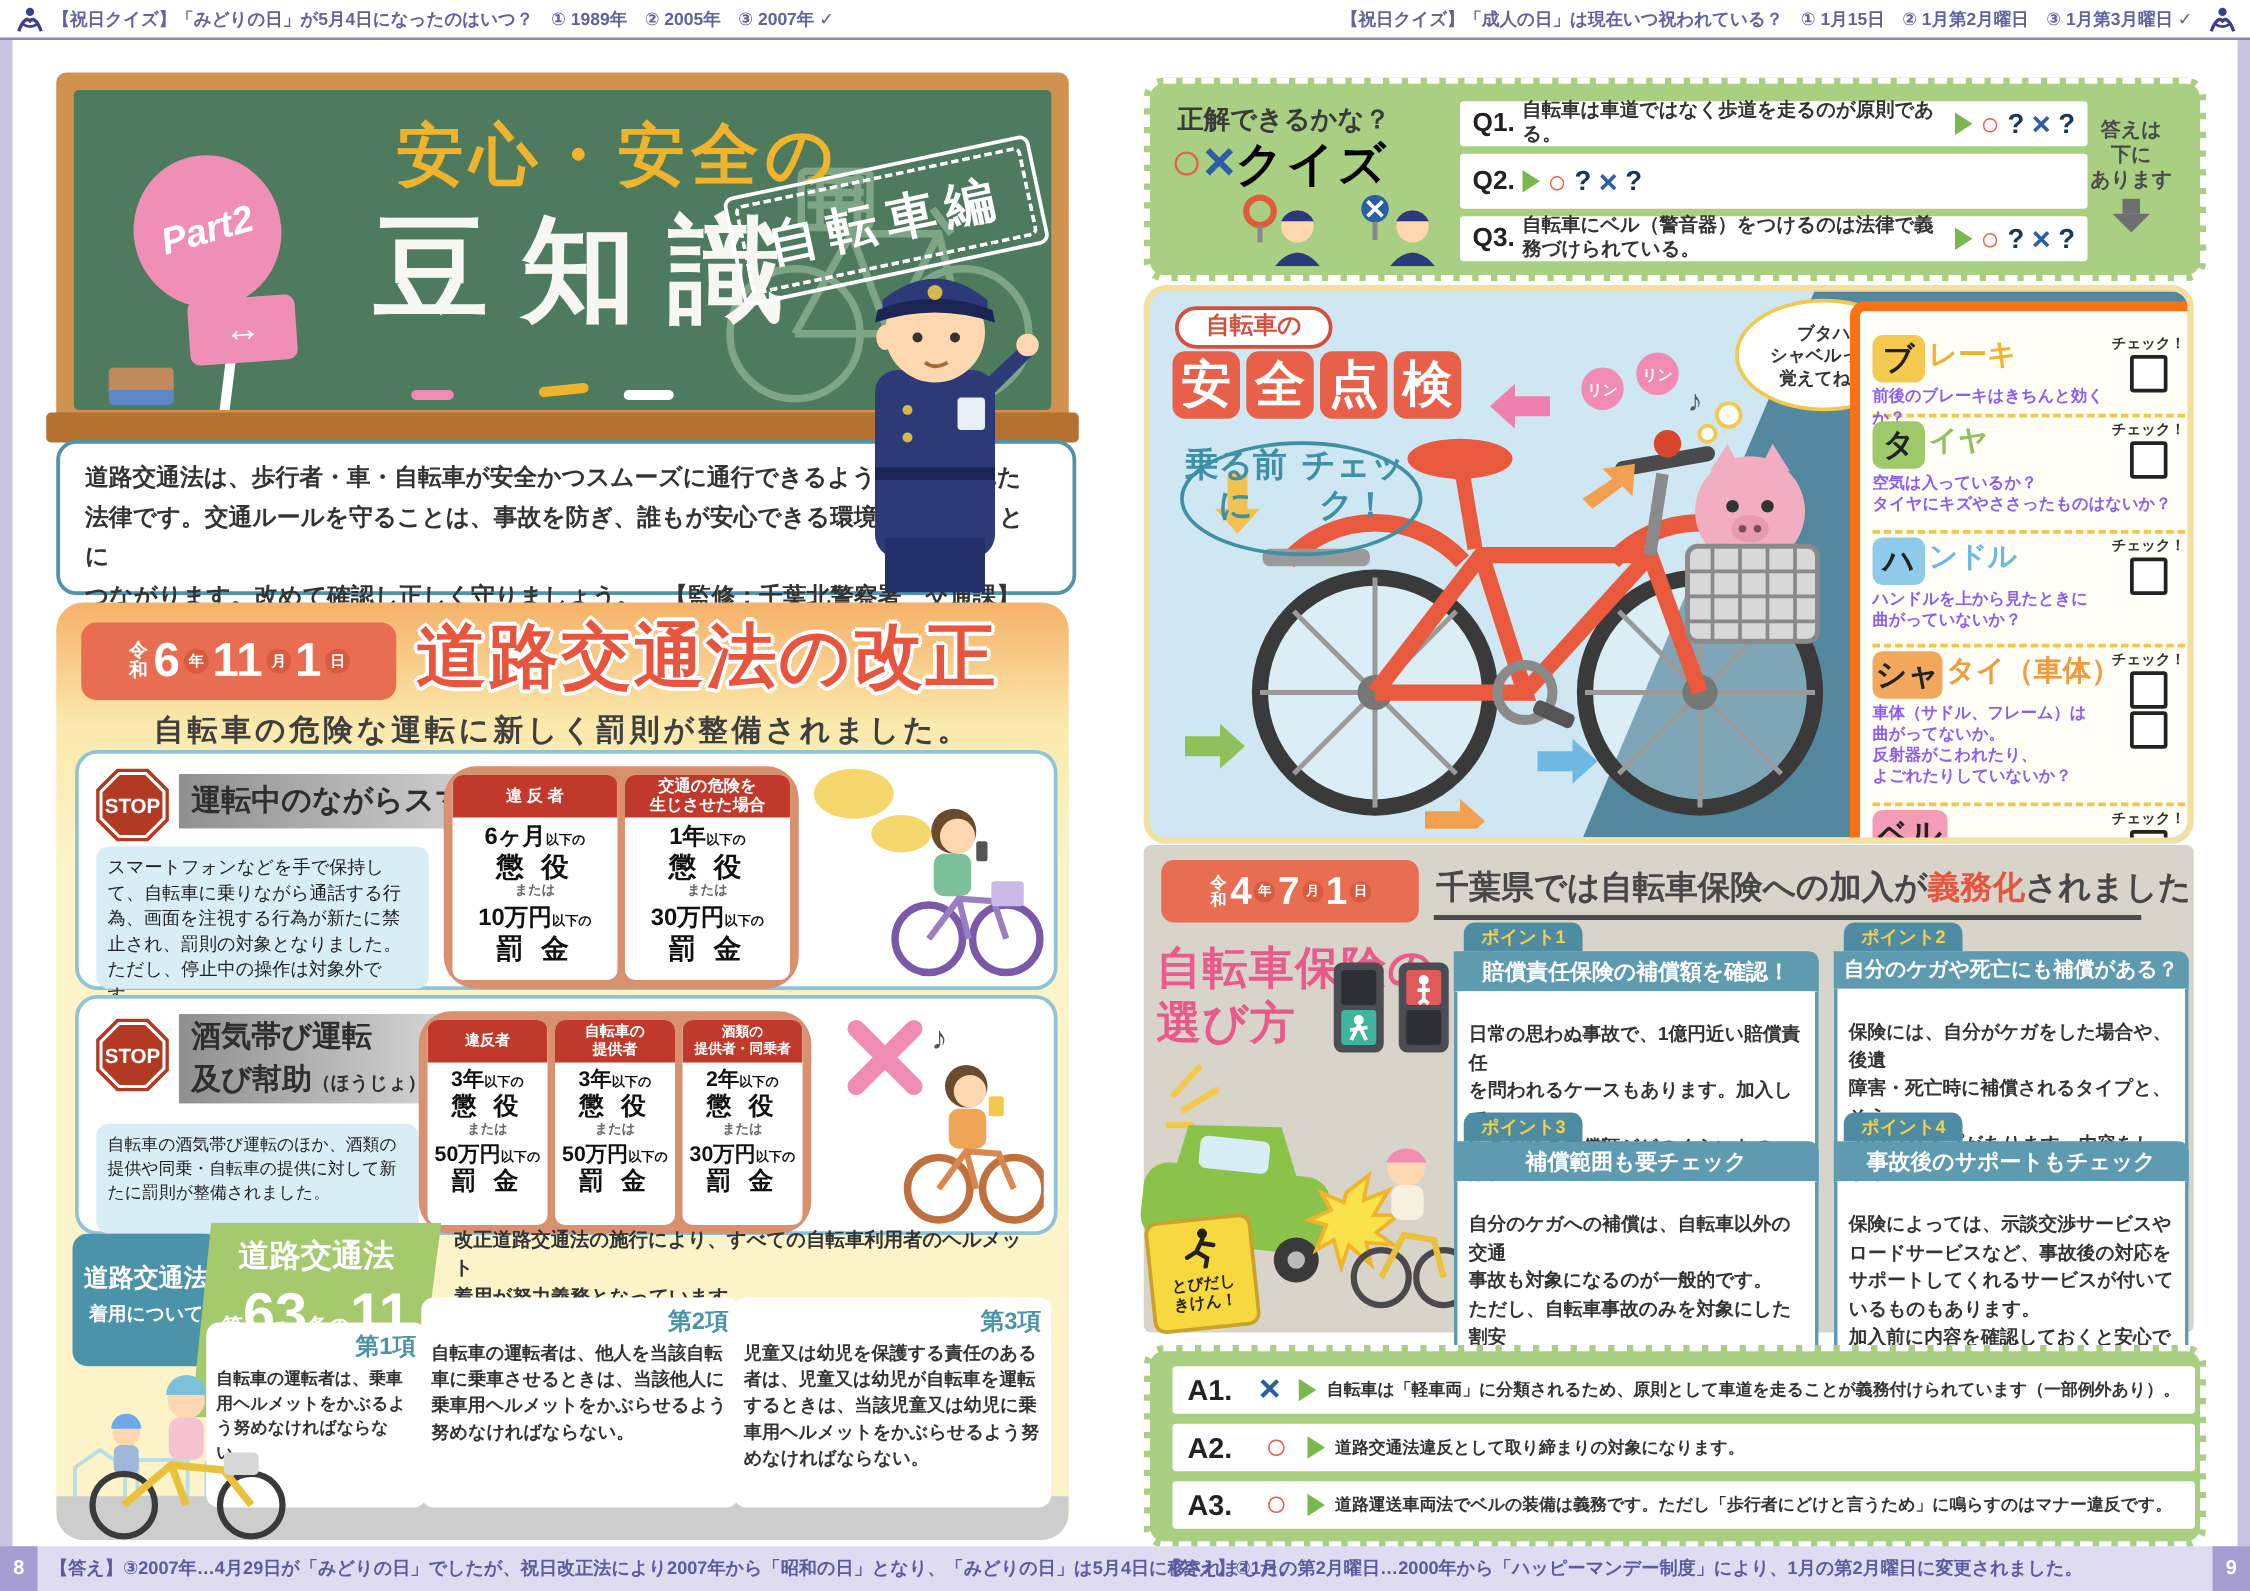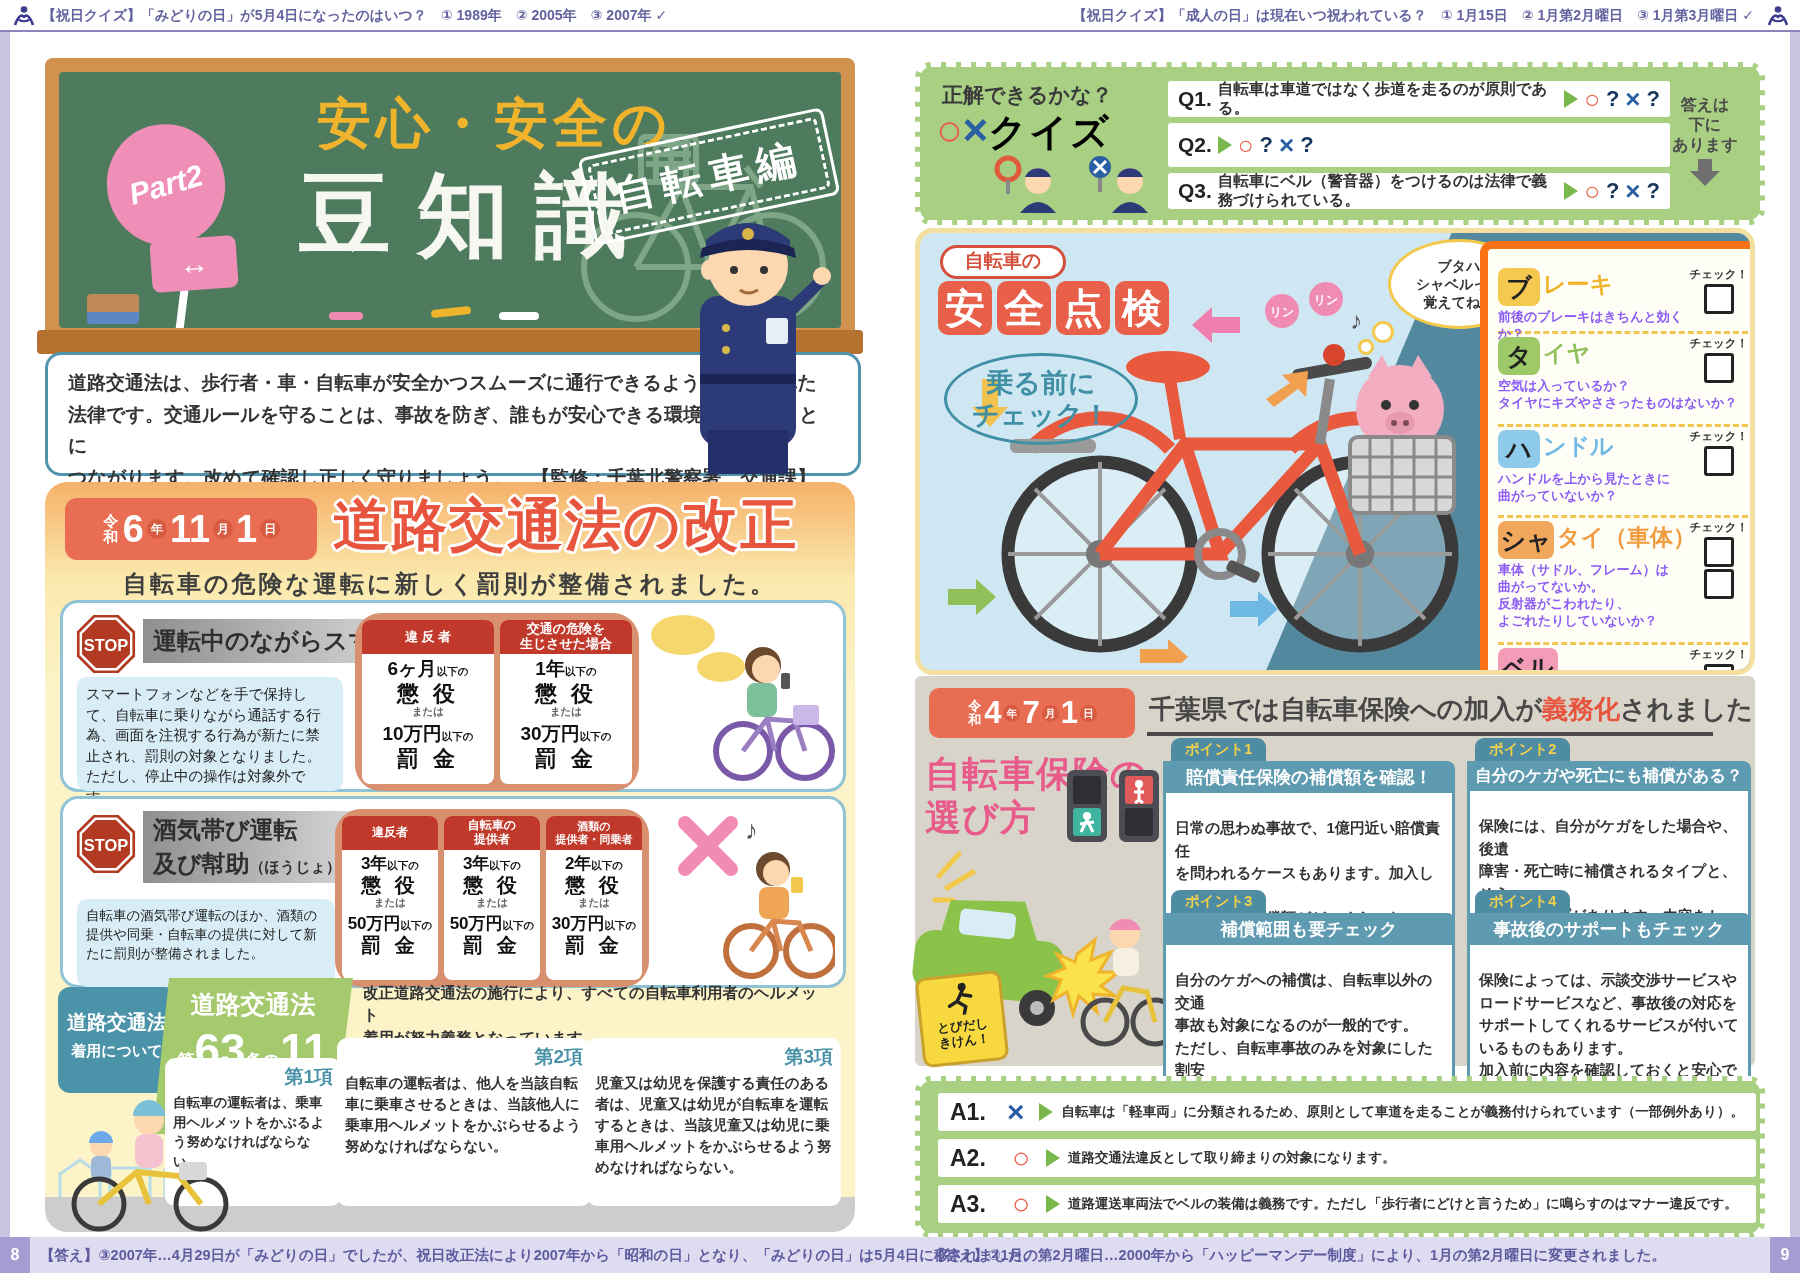--- a/index.html
+++ b/index.html
@@ -68,21 +68,21 @@
   .dhead{width:0;height:0;border-left:15px solid transparent;border-right:15px solid transparent;border-top:15px solid #6f6f6f;margin:0 auto}
   .arow{background:#fff;border-radius:3px;display:flex;align-items:center;padding:0 12px;gap:8px}
   .ano{font-size:23px;font-weight:900;color:#222;width:46px}
   .atxt{font-size:13.5px;font-weight:bold;color:#333;white-space:nowrap}
   .amk{width:34px;text-align:center}
   
   .safety{background:#cfe7f2;border:5px solid #f3e0a0;border-radius:18px;overflow:hidden}
   .diag{position:absolute;right:0;top:0;width:62%;height:100%;background:#53889e;clip-path:polygon(42% 0,100% 0,100% 100%,6% 100%)}
   .sc-label{background:#fff;border:3px solid #d4503c;border-radius:18px;color:#d4503c;font-size:19px;font-weight:900;text-align:center;line-height:26px}
   .sc-kanji{width:54px;height:54px;background:#e8604a;border-radius:10px;color:#fff;font-size:40px;font-weight:900;text-align:center;line-height:54px;display:inline-block;margin-right:5px}
-  .sc-sub{border:3px solid #3f8fa5;border-radius:50%;color:#3f8fa5;font-size:27px;font-weight:900;text-align:center;display:flex;flex-direction:column;justify-content:center;line-height:1.2}
+  .sc-sub{border:3px solid #3f8fa5;border-radius:50%;color:#3f8fa5;font-size:27px;font-weight:900;text-align:center;display:flex;flex-direction:row;justify-content:center;line-height:1.2}
   .bubble{background:#fff;border:3px solid #f2c94c;border-radius:50%;font-size:14px;font-weight:900;color:#333;
           display:flex;align-items:center;justify-content:center;text-align:center;line-height:1.3}
   .bdot{background:#fff;border:3px solid #f2c94c;border-radius:50%}
   .checklist{background:#fffef6;border:8px solid #f97316;border-radius:12px;padding:16px 10px}
   .crow{position:relative;padding:3px 0 5px;border-bottom:3px dashed #f0c64e}
   .crow:last-child{border-bottom:none}
   .chip{display:inline-block;min-width:38px;height:38px;border-radius:8px;color:#222;font-size:25px;font-weight:900;text-align:center;line-height:38px;padding:0 2px}
   .rest{font-size:23px;font-weight:900;margin-left:3px;vertical-align:4px}
   .cdesc{font-size:13px;font-weight:bold;color:#8b5cf6;line-height:1.32;margin-top:2px;width:208px}
   .chk{position:absolute;right:0;top:2px;text-align:center}

